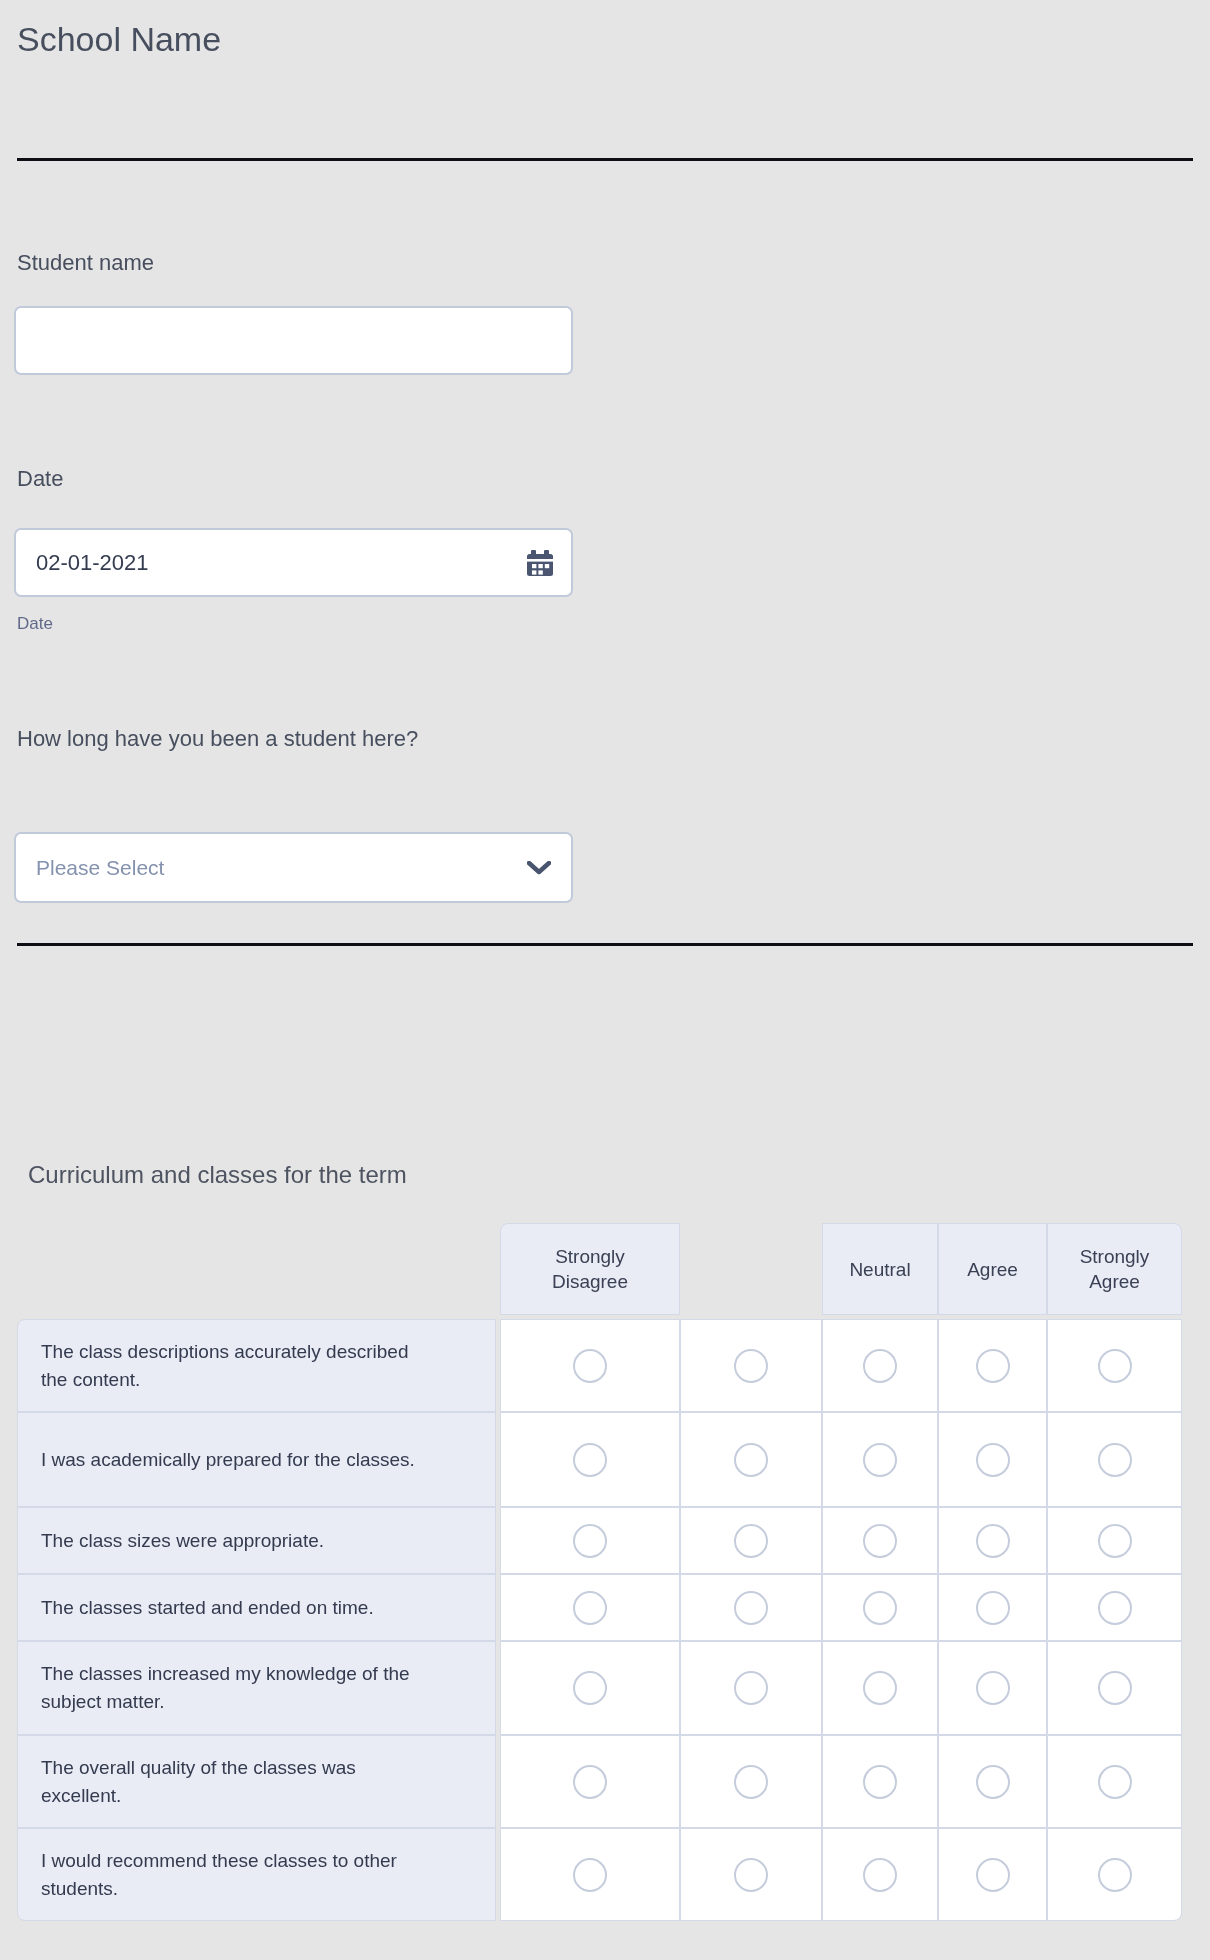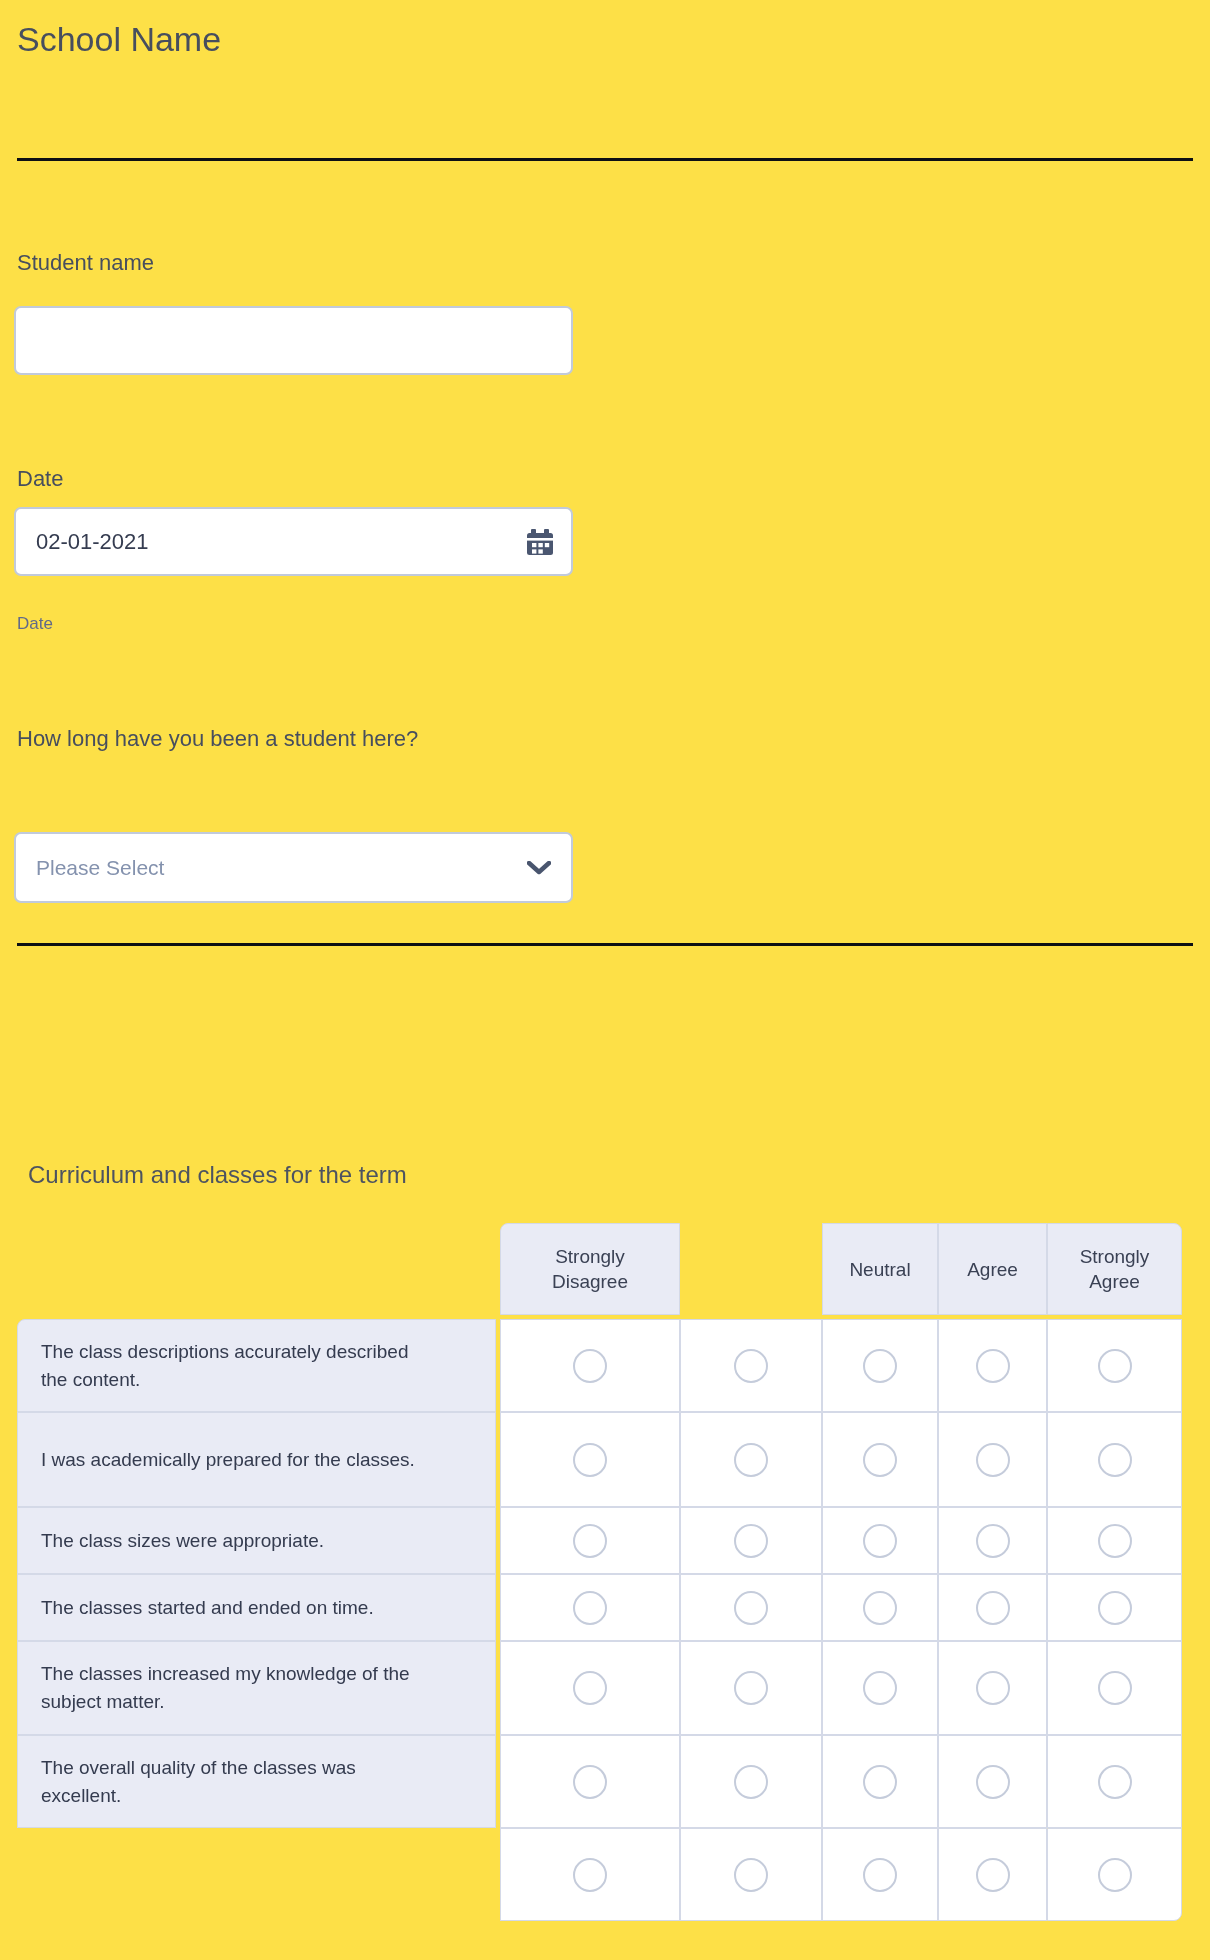--- a/index.html
+++ b/index.html
@@ -1,35 +1,35 @@
 <!DOCTYPE html>
 <html><head>
 <meta charset="utf-8">
 <style>
   html,body{margin:0;padding:0;background:#ffffff;}
-  #page{position:relative;width:1210px;height:1960px;background:#fde047;
+  #page{position:relative;width:1210px;height:1960px;background:#e5e5e5;
         font-family:"Liberation Sans", sans-serif;color:#454c5c;overflow:hidden;}
 
   .form-title{position:absolute;left:17px;top:20px;font-size:34px;font-weight:500;color:#474e5e;}
   .divider{position:absolute;left:17px;width:1176px;height:3px;background:#0d0f14;}
   .divider1{top:158px;}
   .divider2{top:943px;}
 
   .q-label{position:absolute;left:17px;font-size:22px;font-weight:500;color:#474e5e;}
   .lbl-student{top:250px;}
   .lbl-date{top:466px;}
   .lbl-howlong{top:726px;}
 
   .field{position:absolute;left:14px;width:559px;height:69px;box-sizing:border-box;
          border:2px solid #c1cadb;border-radius:7px;background:#fff;}
   .field input{width:100%;height:100%;border:none;outline:none;background:transparent;
          font-family:"Liberation Sans", sans-serif;font-size:22px;color:#353c50;
          padding:0 60px 0 20px;box-sizing:border-box;}
   .f-student{top:306px;}
-  .f-date{top:507px;}
+  .f-date{top:528px;}
   .cal-icon{position:absolute;right:16px;top:50%;transform:translateY(-50%);width:30px;height:30px;}
 
   .sublabel{position:absolute;left:17px;top:614px;font-size:17px;color:#61698a;}
 
   .dropdown{position:absolute;left:14px;top:832px;width:559px;height:71px;box-sizing:border-box;
             border:2px solid #c1cadb;border-radius:7px;background:#fff;cursor:pointer;
             display:flex;align-items:center;}
   .dropdown .placeholder{font-size:21px;color:#8492ae;padding-left:20px;}
   .chevron{position:absolute;right:20px;top:50%;transform:translateY(-50%);width:24px;height:14px;}
 
@@ -109,20 +109,21 @@
     <div class="mcell mhead rtr" style="grid-column:7">
         <span>Strongly Agree</span>
       </div>
 
     <div class="mcell mlabel r3 rtl">The class descriptions accurately described the content.</div>
     <div class="mcell mlabel r4">I was academically prepared for the classes.</div>
     <div class="mcell mlabel r5">The class sizes were appropriate.</div>
     <div class="mcell mlabel r6">The classes started and ended on time.</div>
     <div class="mcell mlabel r7">The classes increased my knowledge of the subject matter.</div>
     <div class="mcell mlabel r8">The overall quality of the classes was excellent.</div>
+    <div class="mcell mlabel r9 rbl">I would recommend these classes to other students.</div>
   <div class="mcell rcell" style="grid-area: 3 / 3;">
         <div class="radio-circle"></div>
       </div>
       <div class="mcell rcell" style="grid-area: 3 / 4;">
         <div class="radio-circle"></div>
       </div>
       <div class="mcell rcell" style="grid-area: 3 / 5;">
         <div class="radio-circle"></div>
       </div>
       <div class="mcell rcell" style="grid-area: 3 / 6;">

